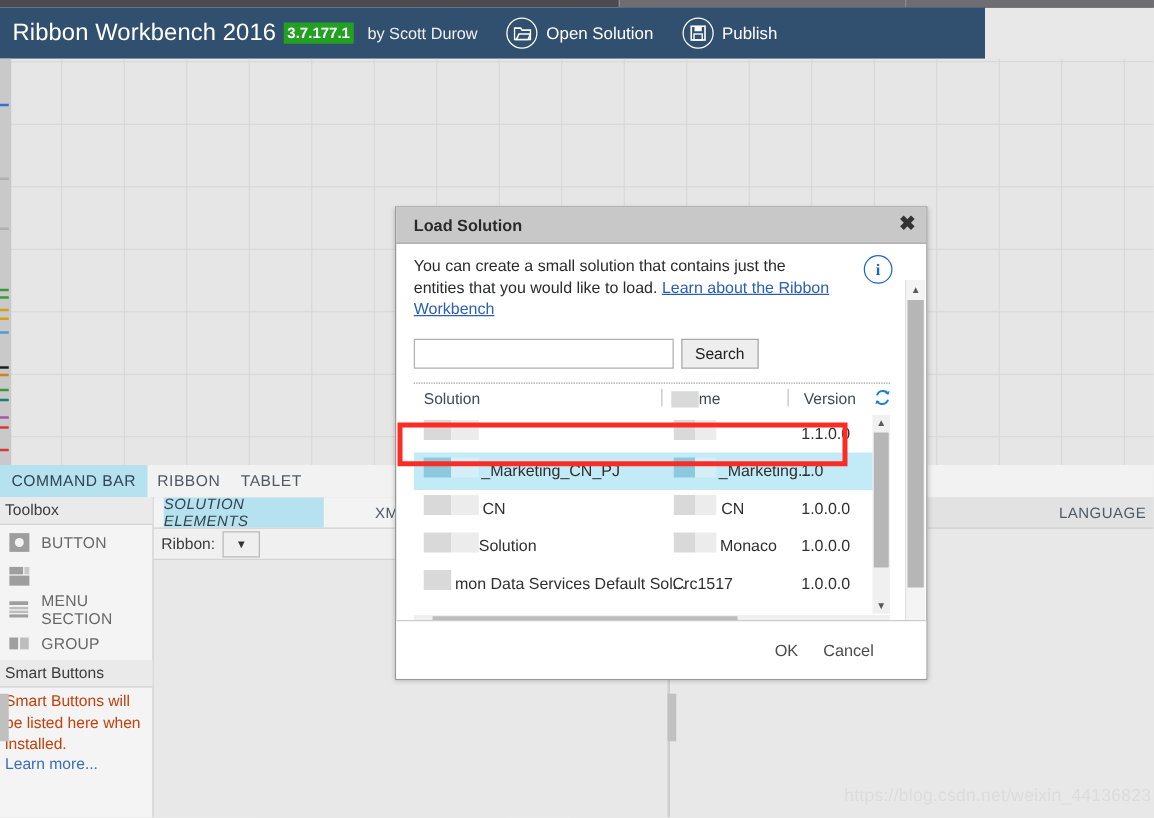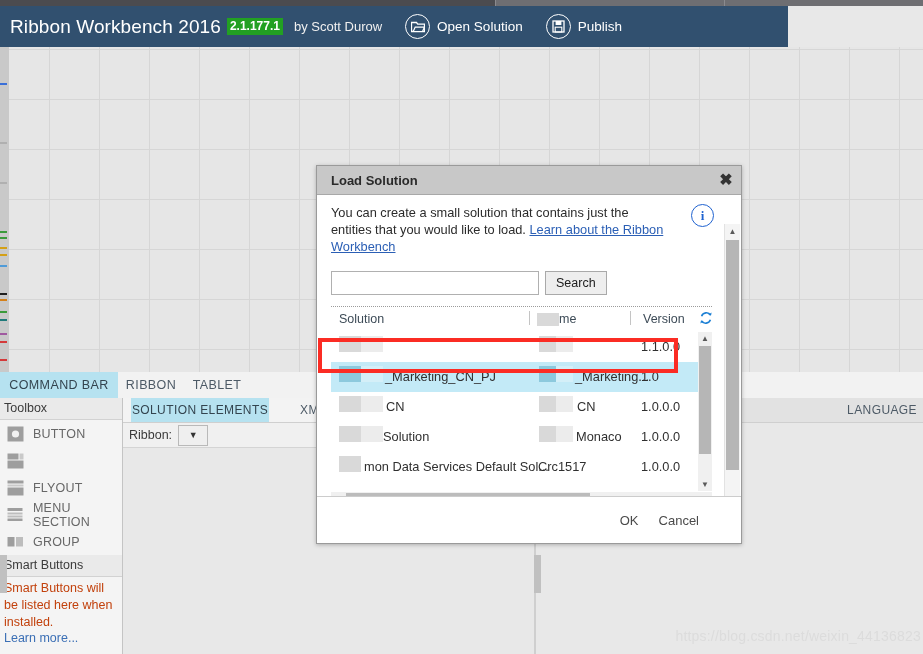--- a/index.html
+++ b/index.html
@@ -311,21 +311,21 @@
 <body>
 
 <div id="root">
 
   <div class="top-strip"></div>
   <div class="top-strip-right"></div>
   <div class="top-strip-right2"></div>
 
   <div class="app-header">
     <span class="app-title">Ribbon Workbench 2016</span>
-    <span class="version-badge">2.1.177.1</span>
+    <span class="version-badge">3.7.177.1</span>
     <span class="author">by Scott Durow</span>
 
     <div class="hdr-action">
       <span class="circ-icon">
         <svg width="14" height="12" viewBox="0 0 14 12">
           <path d="M0.5 1.5h5l1.2 1.6H13.5v7.4H0.5z" fill="none" stroke="#ffffff" stroke-width="1.3"></path>
           <path d="M2.2 10.5l2-4.4h9.3l-2 4.4z" fill="#31506f" stroke="#ffffff" stroke-width="1.2"></path>
         </svg>
       </span>
       <span class="lbl">Open Solution</span>
@@ -391,30 +391,20 @@
     <div class="tool-item">
       <span class="tool-ico">
         <svg width="17" height="16" viewBox="0 0 17 16">
           <rect x="0.5" y="0.5" width="11" height="6" fill="#9e9e9e"></rect>
           <rect x="12.5" y="0.5" width="4" height="6" fill="#c9c9c9"></rect>
           <rect x="0.5" y="7.5" width="16" height="8" fill="#9e9e9e"></rect>
         </svg>
       </span>
     </div>
 
-    <div class="tool-item">
-      <span class="tool-ico">
-        <svg width="17" height="16" viewBox="0 0 17 16">
-          <rect x="0.5" y="0.5" width="16" height="3" fill="#9e9e9e"></rect>
-          <rect x="0.5" y="4.5" width="16" height="2" fill="#c9c9c9"></rect>
-          <rect x="0.5" y="7.5" width="16" height="8" fill="#9e9e9e"></rect>
-        </svg>
-      </span>
-      <span>FLYOUT</span>
-    </div>
 
     <div class="tool-item">
       <span class="tool-ico">
         <svg width="17" height="16" viewBox="0 0 17 16">
           <rect x="0.5" y="1" width="15" height="3" fill="#9e9e9e"></rect>
           <rect x="0.5" y="5.5" width="15" height="2" fill="#bdbdbd"></rect>
           <rect x="0.5" y="8.5" width="15" height="2" fill="#bdbdbd"></rect>
           <rect x="0.5" y="11.5" width="15" height="2.5" fill="#9e9e9e"></rect>
         </svg>
       </span>
@@ -431,21 +421,21 @@
       <span>GROUP</span>
     </div>
 
     <div class="panel-caption">Smart Buttons</div>
     <div class="sb-text">Smart Buttons will be listed here when installed.</div>
     <div class="sb-link">Learn more...</div>
   </div>
 
   <div class="midpanel">
     <div class="mid-tabs">
-      <div class="mid-tab active" style="left:8px; width:138px;">
+      <div class="mid-tab active" style="left:8px; width:128px;font-style:italic;">
         <span>SOLUTION ELEMENTS</span>
       </div>
       <div class="mid-tab" style="left:166px; width:48px;">
         <span>XML</span>
       </div>
     </div>
     <div class="entity-bar">
       <span class="entity-lbl">Ribbon:</span>
       <span class="entity-dd">
         <span>▼</span>

